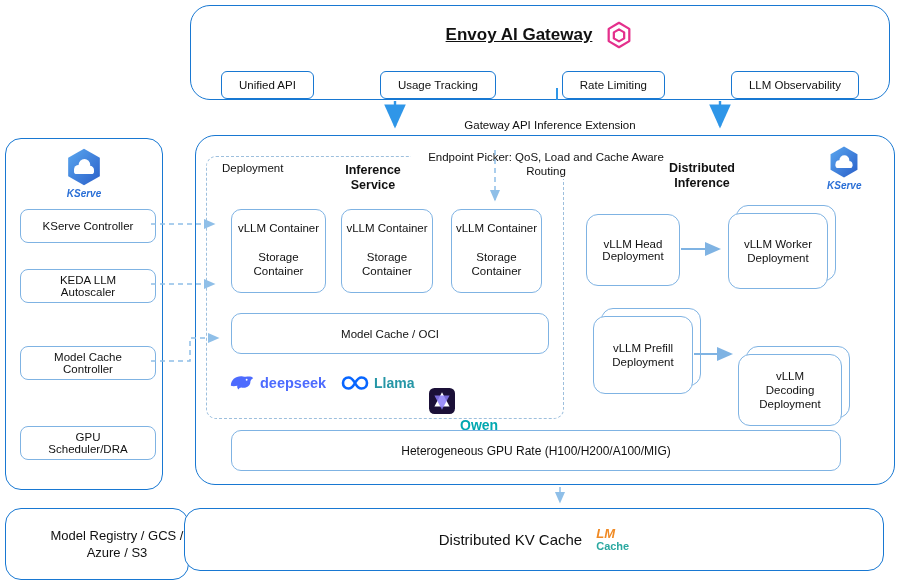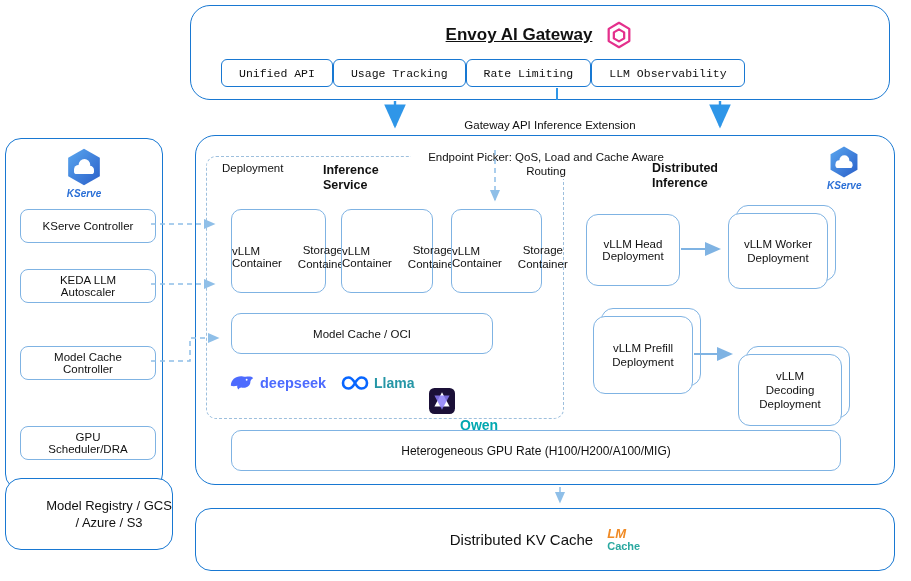--- a/index.html
+++ b/index.html
@@ -7,41 +7,41 @@
   body { font-family:"Liberation Sans","DejaVu Sans",sans-serif; color:#111; }
   .canvas { position:relative; width:911px; height:581px; background:#fff; overflow:hidden; }
   .abs { position:absolute; }
 
   .panel { border:1.6px solid #1878d2; border-radius:20px; background:#fff; }
   .panel-sm { border:1.6px solid #1878d2; border-radius:16px; background:#fff; }
 
   
   .envoy-title-row { display:flex; align-items:center; justify-content:center; gap:12px; padding-top:14px;text-decoration:underline; }
   .envoy-title { font-size:17px; font-weight:600; color:#111; }
-  .chip-row { display:flex; justify-content:flex-start; padding:0 30px; margin-top:9px;font-family:Liberation Mono, monospace; }
+  .chip-row { display:flex; justify-content:space-between; padding:0 30px; margin-top:21px; }
   .chip { height:28px; border:1.4px solid #1878d2; border-radius:6px; background:#fff;
           display:flex; align-items:center; justify-content:center; padding:0 17px;
           font-size:11.5px; color:#111; white-space:nowrap; }
 
   .conn-label { font-size:11.5px; color:#111; text-align:center; }
 
   
   .lbox { border:1.3px solid #7fb3e3; border-radius:8px; background:#fff;
           display:flex; align-items:center; justify-content:center; text-align:center;
           font-size:11.5px; color:#111; padding:16px; }
   .r10 { border-radius:10px; }
   .r12 { border-radius:12px; }
 
   .vllm { border:1.3px solid #7fb3e3; border-radius:10px; background:#fff;
-          display:flex; flex-direction:row; align-items:center; padding-top:12px; gap:16px;
+          display:flex; flex-direction:column; align-items:center; padding-top:12px; gap:16px;
           font-size:11.5px; }
   .vllm .storage { width:66px; text-align:center; line-height:14px; }
 
   .dashed-box { border:1.4px dashed #9dbfdd; border-radius:10px; background:transparent; z-index:1; }
-  .sec-title { font-weight:bold; font-size:12.5px; line-height:15px; z-index:2; }
+  .sec-title { font-weight:bold; font-size:12.5px; text-align:center; line-height:15px; z-index:2; }
   .small-label { font-size:11.5px; color:#111; z-index:2; }
   .endpoint-text { font-size:11.5px; text-align:center; line-height:14px; background:#fff; z-index:2; padding:1px 2px; }
 
   .stack { z-index:2; }
   .stack-back { position:absolute; width:100%; height:100%; transform:translate(8px,-8px);
                 border:1.3px solid #7fb3e3; border-radius:12px; background:#fff; }
   .stack-front { position:absolute; inset:0; border:1.3px solid #7fb3e3; border-radius:12px; background:#fff;
                  display:flex; align-items:center; justify-content:center; text-align:center;
                  font-size:11.5px; padding:12px; line-height:14px; }
 
@@ -124,21 +124,21 @@
       <span>KEDA LLM Autoscaler</span>
     </div>
     <div class="lbox abs" style="left:14px; top:207px; width:136px; height:32px;">
       <span>Model Cache Controller</span>
     </div>
     <div class="lbox abs" style="left:14px; top:287px; width:136px; height:32px;">
       <span>GPU Scheduler/DRA</span>
     </div>
   </div>
 
-  <div class="panel-sm abs" style="left:5px; top:478px; width:168px; height:72px;padding-left:40px;">
+  <div class="panel-sm abs" style="left:5px; top:508px; width:184px; height:72px;padding-left:40px;">
     <div class="registry-content">
       <div class="registry-text">Model Registry / GCS / Azure / S3</div>
     </div>
   </div>
 
   <div class="panel abs" style="left:195px; top:135px; width:700px; height:350px;">
 
     <div class="dashed-box abs" style="left:10px; top:20px; width:358px; height:263px;"></div>
     <div class="small-label abs" style="left:26px; top:26px;">Deployment</div>
 
@@ -172,21 +172,21 @@
     </div>
     <div class="vllm abs z2" style="left:145px; top:73px; width:92px; height:84px;">
       <span>vLLM Container</span>
       <span class="storage">Storage Container</span>
     </div>
     <div class="vllm abs z2" style="left:255px; top:73px; width:91px; height:84px;">
       <span>vLLM Container</span>
       <span class="storage">Storage Container</span>
     </div>
 
-    <div class="lbox r10 abs z2" style="left:35px; top:177px; width:262px; height:41px;">
+    <div class="lbox r10 abs z2" style="left:35px; top:177px; width:318px; height:41px;">
       <span>Model Cache / OCI</span>
     </div>
 
     <div class="model-logo abs" style="left:33px; top:237px;">
       <svg width="26" height="20" viewBox="0 0 28 20">
         <path d="M2 13 C2 6 8 2 15 3 C20 3.7 24 2 26 5 C24 6 23 7.5 23 9 C23 13 19 16 14 15 C12 14.7 11 15.5 10.5 17 C9 16 8.5 14.5 9 13 C6 13.5 4 13.5 2 13 Z" fill="#4d6bfe"></path>
         <circle cx="19" cy="6.5" r="1" fill="#ffffff"></circle>
       </svg>
       <span class="deepseek-text">deepseek</span>
     </div>
@@ -228,21 +228,21 @@
       <div class="stack-front">
         <span>vLLM Decoding Deployment</span>
       </div>
     </div>
 
     <div class="lbox r10 abs z2" style="left:35px; top:294px; width:610px; height:41px; font-size:12px;">
       <span>Heterogeneous GPU Rate (H100/H200/A100/MIG)</span>
     </div>
   </div>
 
-  <div class="panel-sm abs" style="left:195px; top:508px; width:700px; height:63px;">
+  <div class="panel-sm abs" style="left:184px; top:508px; width:700px; height:63px;">
     <div class="kv-content">
       <span class="kv-label">Distributed KV Cache</span>
       <div class="lmcache">
         <span class="lm-top">LM</span>
         <span class="lm-bottom">Cache</span>
       </div>
     </div>
   </div>
 
   <svg class="arrows abs" width="911" height="581" style="left:0; top:0;">

